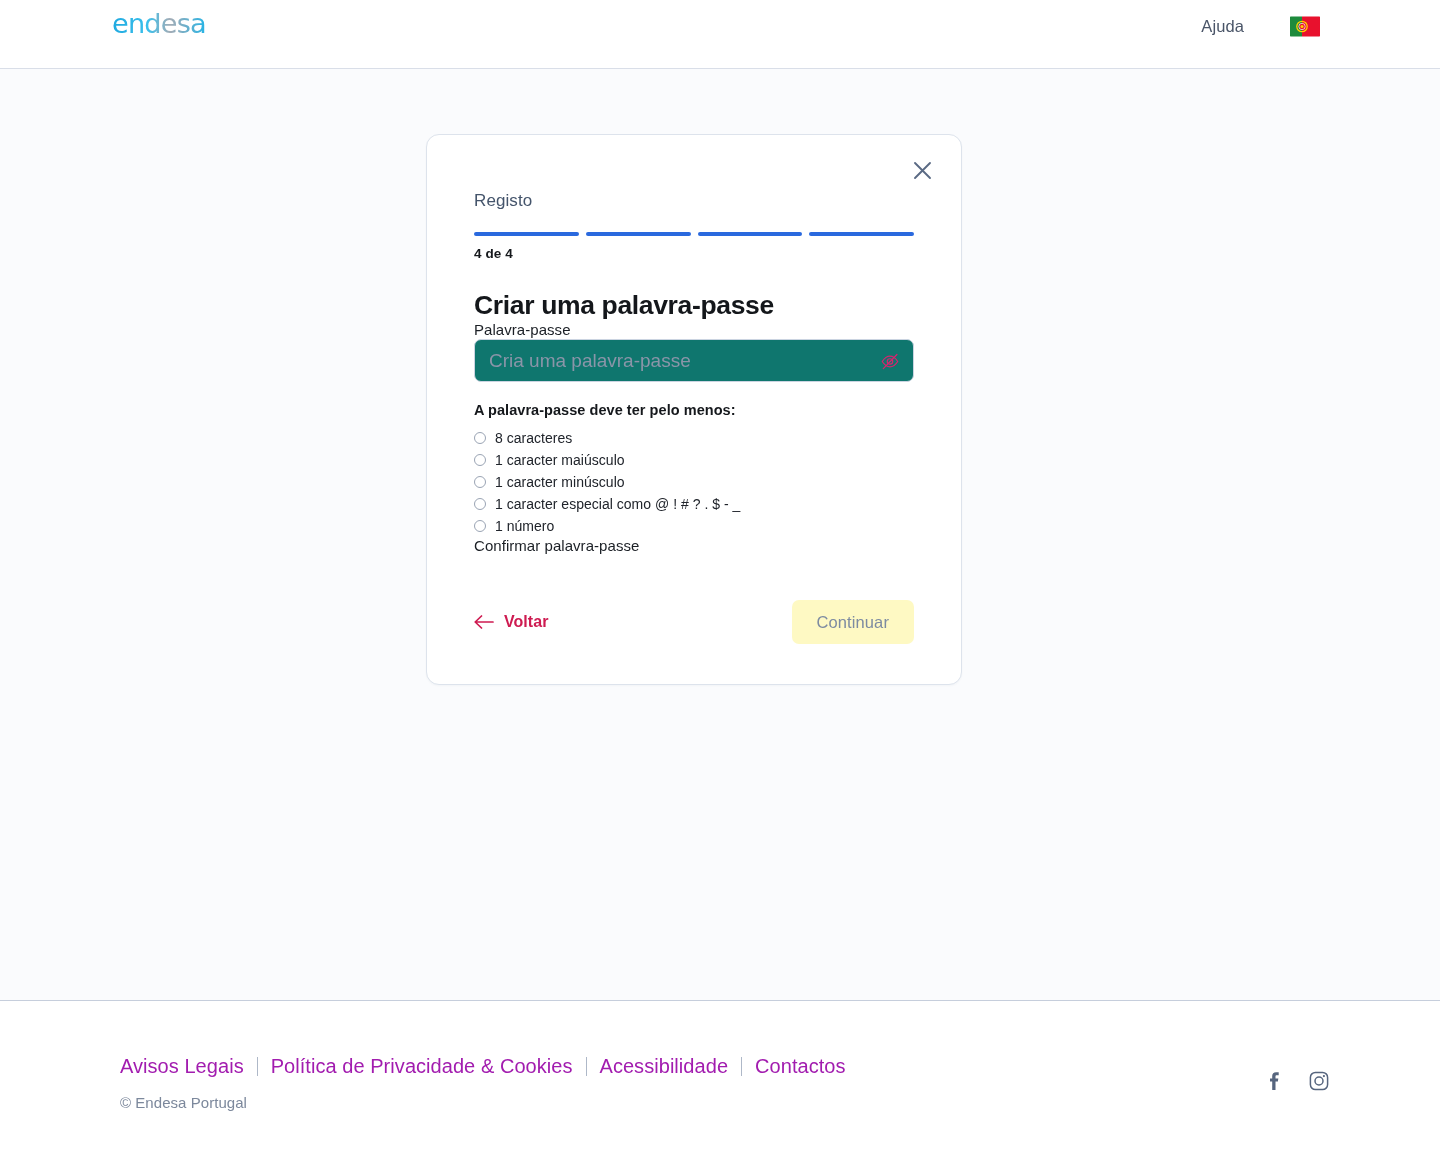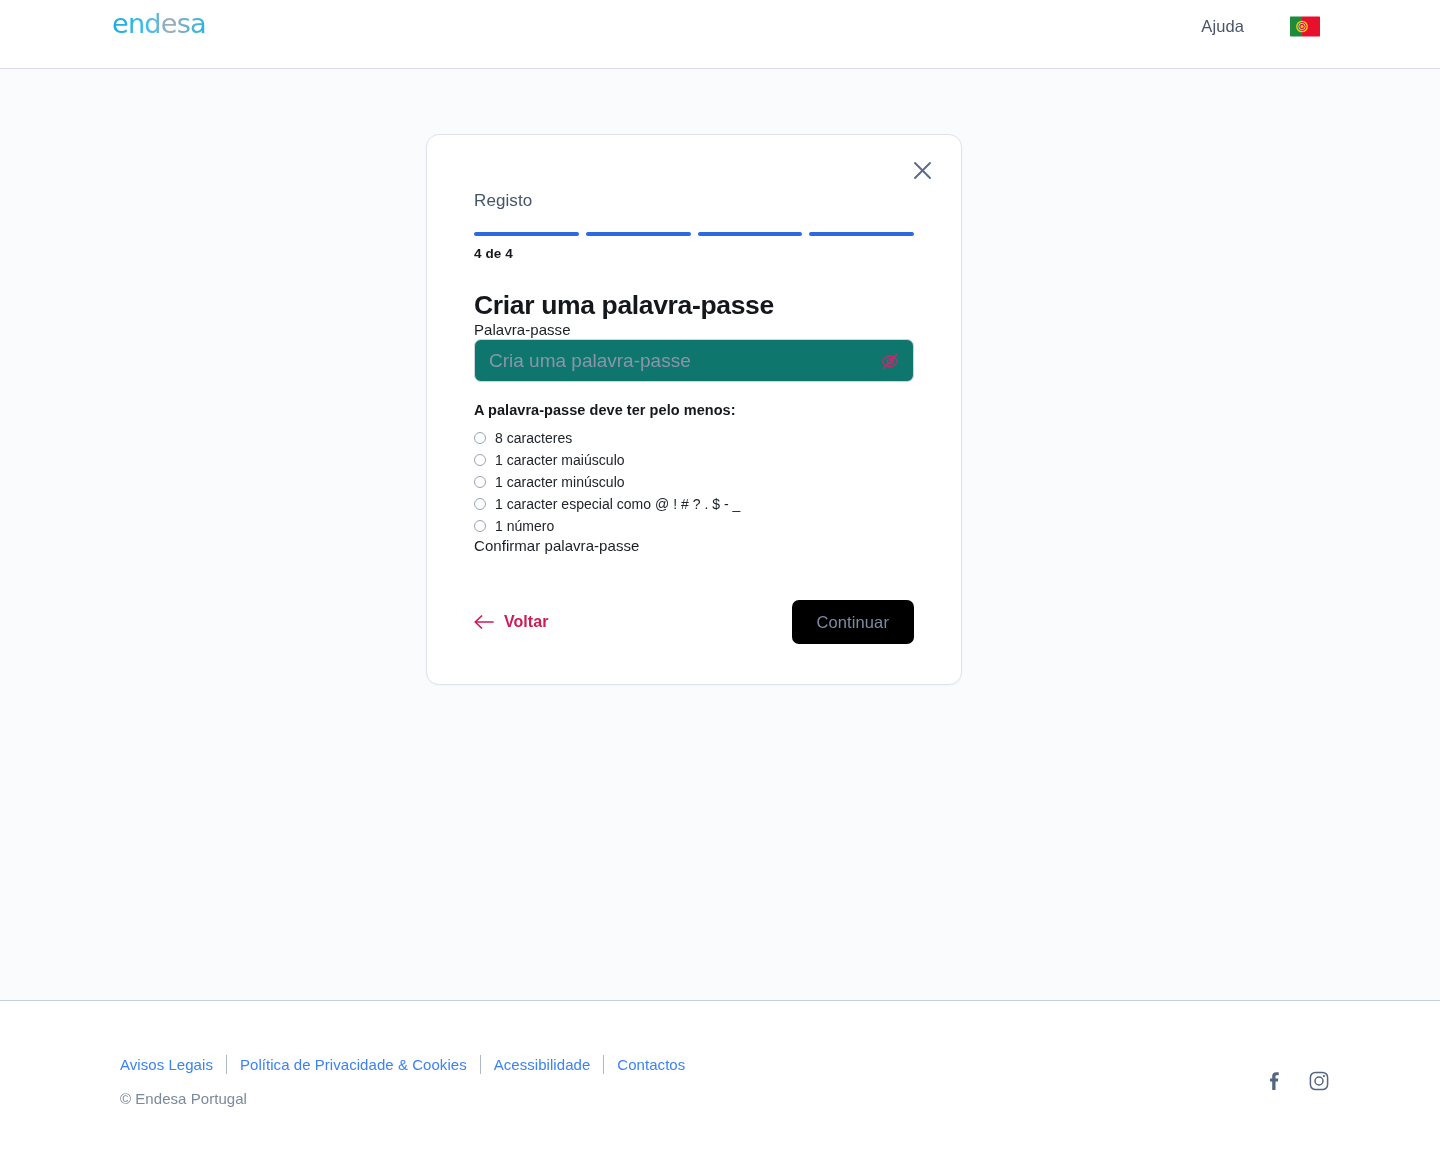--- a/index.html
+++ b/index.html
@@ -224,21 +224,21 @@
     cursor: pointer;
     padding: 0;
     font-family: "Liberation Sans", sans-serif;
     font-size: 16px;
     font-weight: bold;
     color: #CE1B51;
     letter-spacing: 0.05px;
   }
 
   .continue-btn {
-    background: #000000;
+    background: #fef9c3;
     border: none;
     border-radius: 7px;
     padding: 0 25px;
     height: 44px;
     font-family: "Liberation Sans", sans-serif;
     font-size: 16.5px;
     color: #7D8BA1;
     cursor: default;
     letter-spacing: 0.1px;
   }
@@ -254,22 +254,22 @@
   }
 
   .footer-left { display: flex; flex-direction: column; }
 
   .footer-links {
     display: flex;
     align-items: center;
     gap: 13px;
   }
   .footer-link {
-    font-size: 15px;
-    color: #3b82f6;
+    font-size: 20px;
+    color: #a21caf;
     text-decoration: none;
     letter-spacing: 0.05px;
   }
   .footer-sep {
     width: 1px;
     height: 19px;
     background: #AEB8C8;
   }
   .copyright {
     font-size: 15px;

